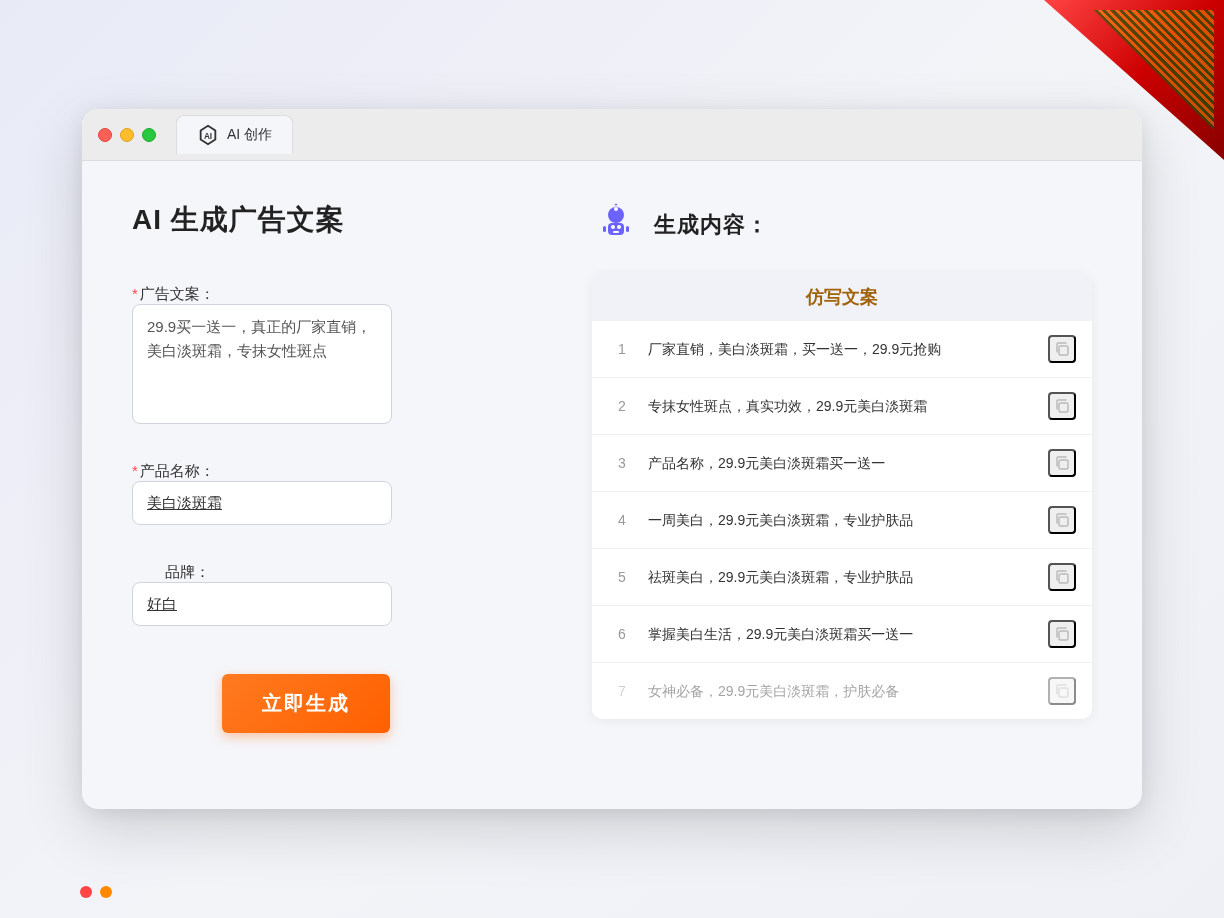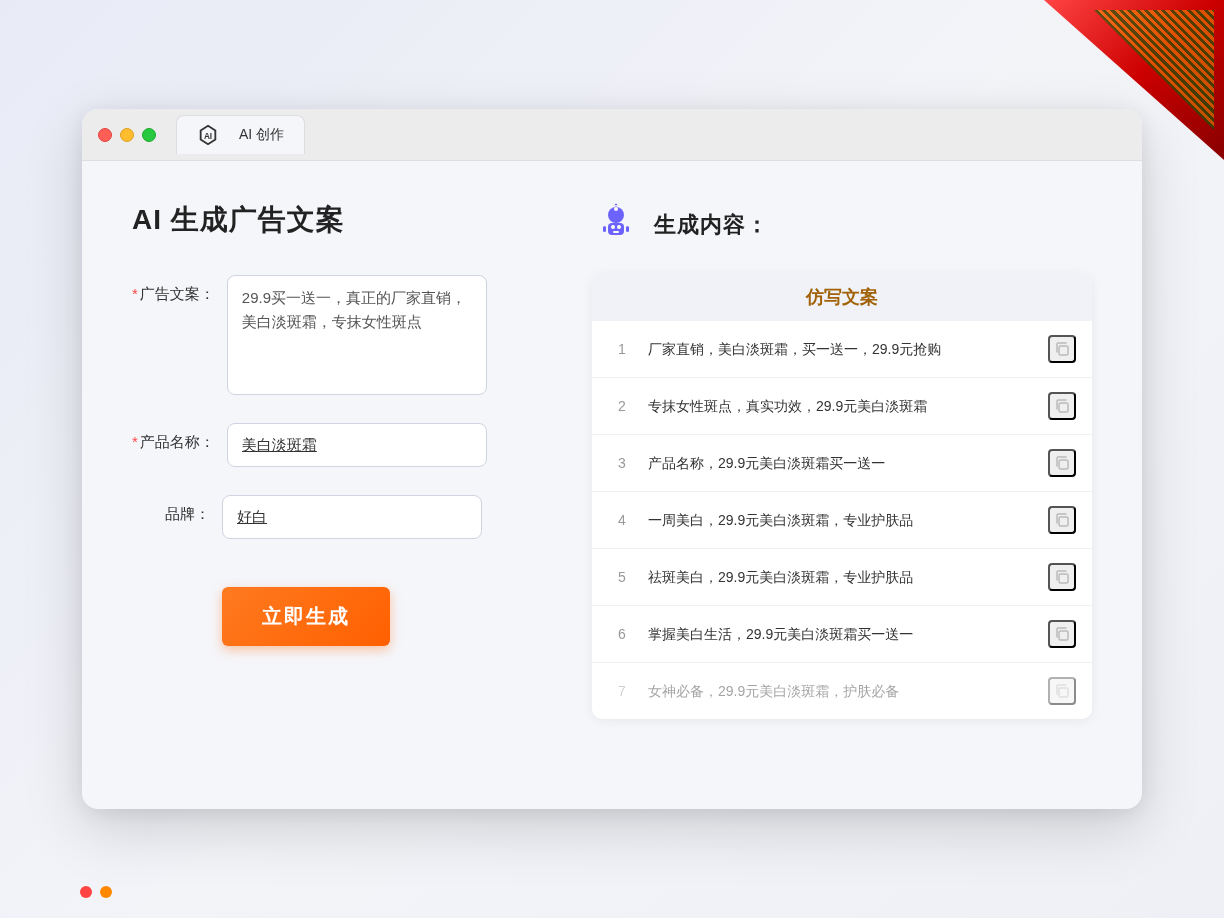--- a/index.html
+++ b/index.html
@@ -97,21 +97,21 @@
       border-radius: 50%;
     }
 
     .tl-red { background: #ff5f57; border: 1px solid #e0443e; }
     .tl-yellow { background: #ffbd2e; border: 1px solid #dea123; }
     .tl-green { background: #28c940; border: 1px solid #1aab29; }
 
     .tab {
       display: flex;
       align-items: center;
-      gap: 20px;
+      gap: 8px;
       background: #f5f6fa;
       border-radius: 8px 8px 0 0;
       padding: 8px 20px;
       font-size: 14px;
       color: #333;
       font-weight: 500;
       border-top: 1px solid #ddd;
       border-left: 1px solid #ddd;
       border-right: 1px solid #ddd;
     }
@@ -140,20 +140,21 @@
       font-weight: 700;
       color: #222;
       margin-bottom: 36px;
       letter-spacing: 1px;
     }
 
     .form-row {
       display: flex;
       align-items: flex-start;
       margin-bottom: 28px;
+      flex-direction: column;
     }
 
     .form-label {
       font-size: 15px;
       color: #333;
       min-width: 90px;
       text-align: right;
       padding-right: 12px;
       padding-top: 10px;
       flex-shrink: 0;

